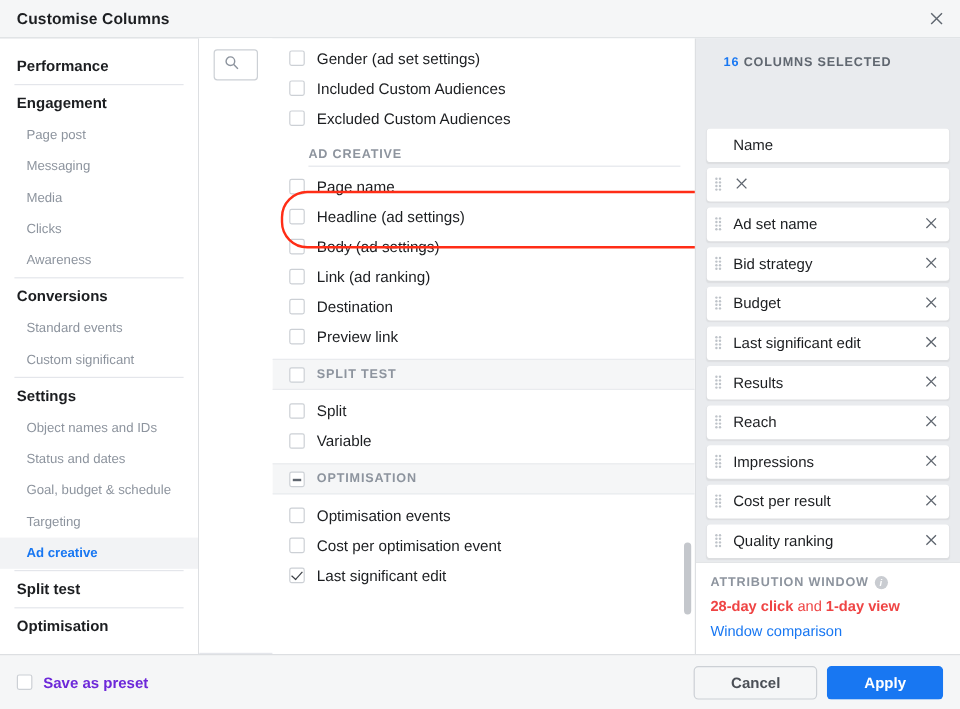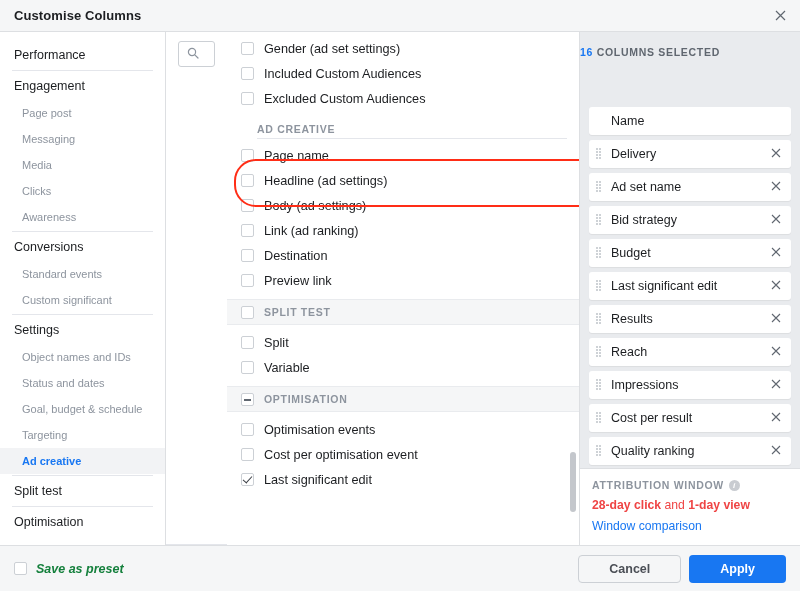--- a/index.html
+++ b/index.html
@@ -59,21 +59,21 @@
   .sidebar {
     width: 166px;
     flex: 0 0 166px;
     background: #ffffff;
     border-right: 1px solid #dddfe2;
     padding: 10px 0 0 0;
     overflow: hidden;
   }
   .side-head {
     font-size: 12.5px;
-    font-weight: normal;
+    font-weight: bold;
     color: #1c1e21;
     padding: 6px 14px 7px 14px;
     cursor: pointer;
   }
   .side-sep {
     height: 1px;
     background: #e4e6eb;
     margin: 1px 12px 2px 12px;
   }
   .side-item {
@@ -225,21 +225,21 @@
   
   .right {
     width: 220px;
     flex: 0 0 220px;
     background: #e9ebee;
     display: flex;
     flex-direction: column;
     position: relative;
   }
   .right-head {
-    padding: 14px 12px 8px 0;
+    padding: 14px 12px 8px 23px;
     font-size: 10.5px;
     font-weight: bold;
     letter-spacing: .7px;
     color: #606770;
   }
   .right-head .cnt { color: #1877f2; }
   .sel-list {
     flex: 1 1 auto;
     overflow: hidden;
     padding: 0 9px;
@@ -341,22 +341,21 @@
   }
   .save-preset {
     display: flex;
     align-items: center;
     gap: 9px;
     cursor: pointer;
   }
   .save-preset .lbl {
     font-size: 12.5px;
     font-weight: bold;
-    color: #15803d;
-    font-style: italic;
+    color: #6d28d9;
   }
   .footer-spacer { flex: 1 1 auto; }
   .btn {
     font-family: "Liberation Sans", sans-serif;
     font-size: 12.5px;
     font-weight: bold;
     border-radius: 4px;
     padding: 6px 30px;
     cursor: pointer;
     border: 1px solid transparent;
@@ -530,21 +529,20 @@
             <span class="grip">
               <i></i>
               <i></i>
               <i></i>
               <i></i>
               <i></i>
               <i></i>
               <i></i>
               <i></i>
             </span>
-            <span class="nm">Delivery</span>
             <span class="rm"><svg width="10" height="10" viewBox="0 0 10 10" aria-hidden="true">
                 <path d="M1 1 L9 9 M9 1 L1 9" stroke="#606770" stroke-width="1.1" fill="none"></path>
               </svg></span>
           </div>
           <div class="sel-row">
             <span class="grip">
               <i></i>
               <i></i>
               <i></i>
               <i></i>

